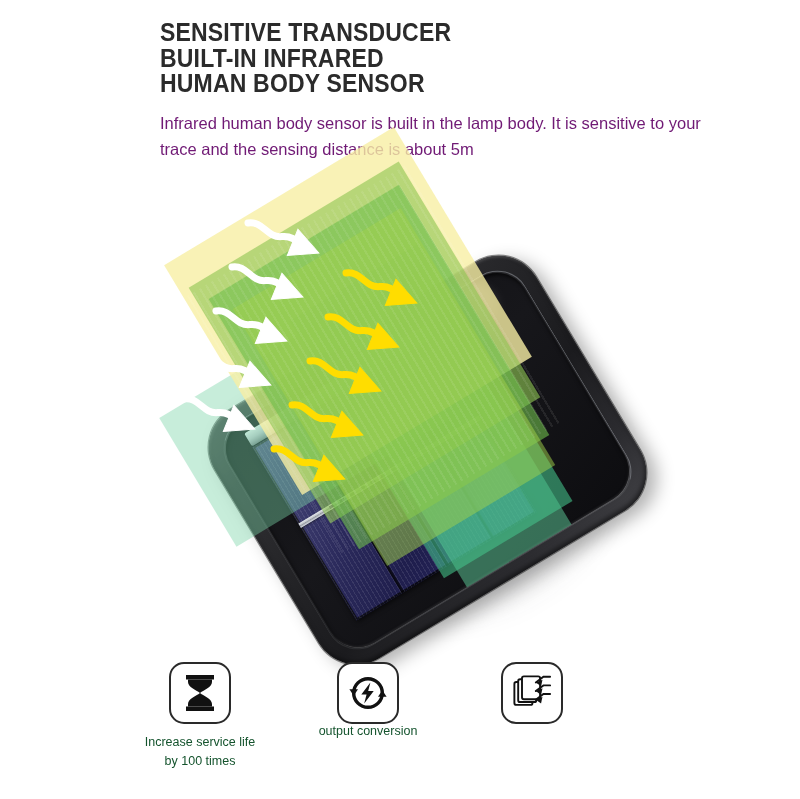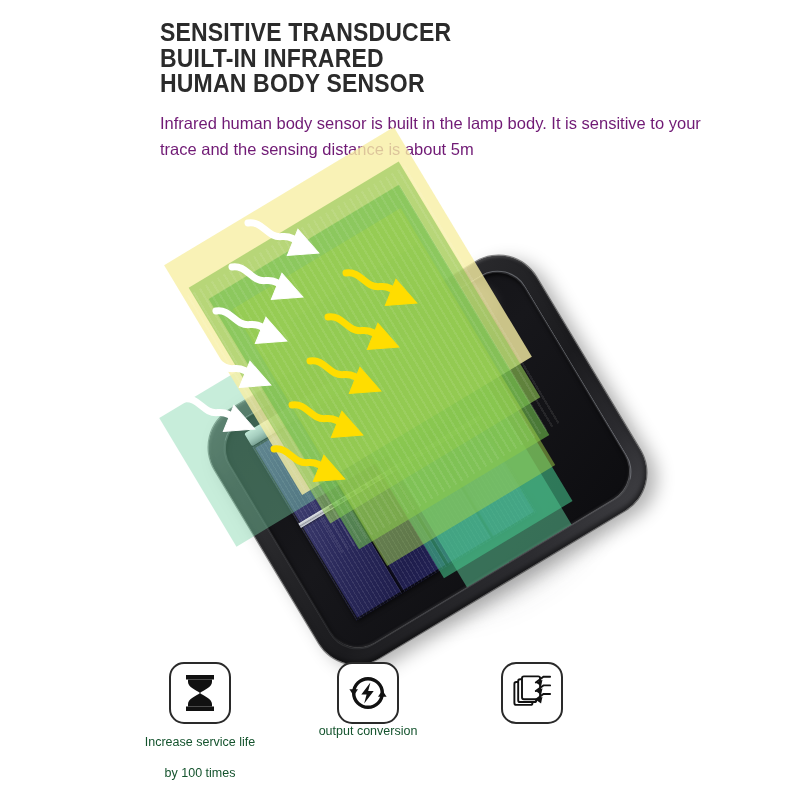--- a/index.html
+++ b/index.html
@@ -284,21 +284,21 @@
     <div class="feature feature-1">
       <div class="icon-box">
         <svg width="38" height="40" viewBox="0 0 38 40">
           <rect x="5" y="2" width="28" height="4.5" fill="#111"></rect>
           <rect x="5" y="33.5" width="28" height="4.5" fill="#111"></rect>
           <path d="M7,6.5 L31,6.5 L31,9 C31,14 23,17 19,20 C15,17 7,14 7,9 Z" fill="#111"></path>
           <path d="M7,33.5 L31,33.5 L31,31 C31,26 23,23 19,20 C15,23 7,26 7,31 Z" fill="#111"></path>
         </svg>
       </div>
       <div class="feature-cap">Increase service life</div>
-      <div class="feature-cap" style="margin-top:16px">by 100 times</div>
+      <div class="feature-cap" style="margin-top:4px">by 100 times</div>
     </div>
 
     <div class="feature feature-2">
       <div class="icon-box">
         <svg width="42" height="42" viewBox="0 0 44 44">
           <path d="M7,22 A15,15 0 0,1 22,7 A15,15 0 0,1 37,22" fill="none" stroke="#111" stroke-width="3.6" stroke-linecap="butt"></path>
           <path d="M37,22 A15,15 0 0,1 22,37 A15,15 0 0,1 7,22" fill="none" stroke="#111" stroke-width="3.6" stroke-linecap="butt"></path>
           <polygon points="2.5,18 11.5,18 7,25" fill="#111"></polygon>
           <polygon points="32.5,26 41.5,26 37,19" fill="#111"></polygon>
           <polygon points="24.5,11 15,23.5 20.5,23.5 18,33 28,20 22.2,20" fill="#111"></polygon>

